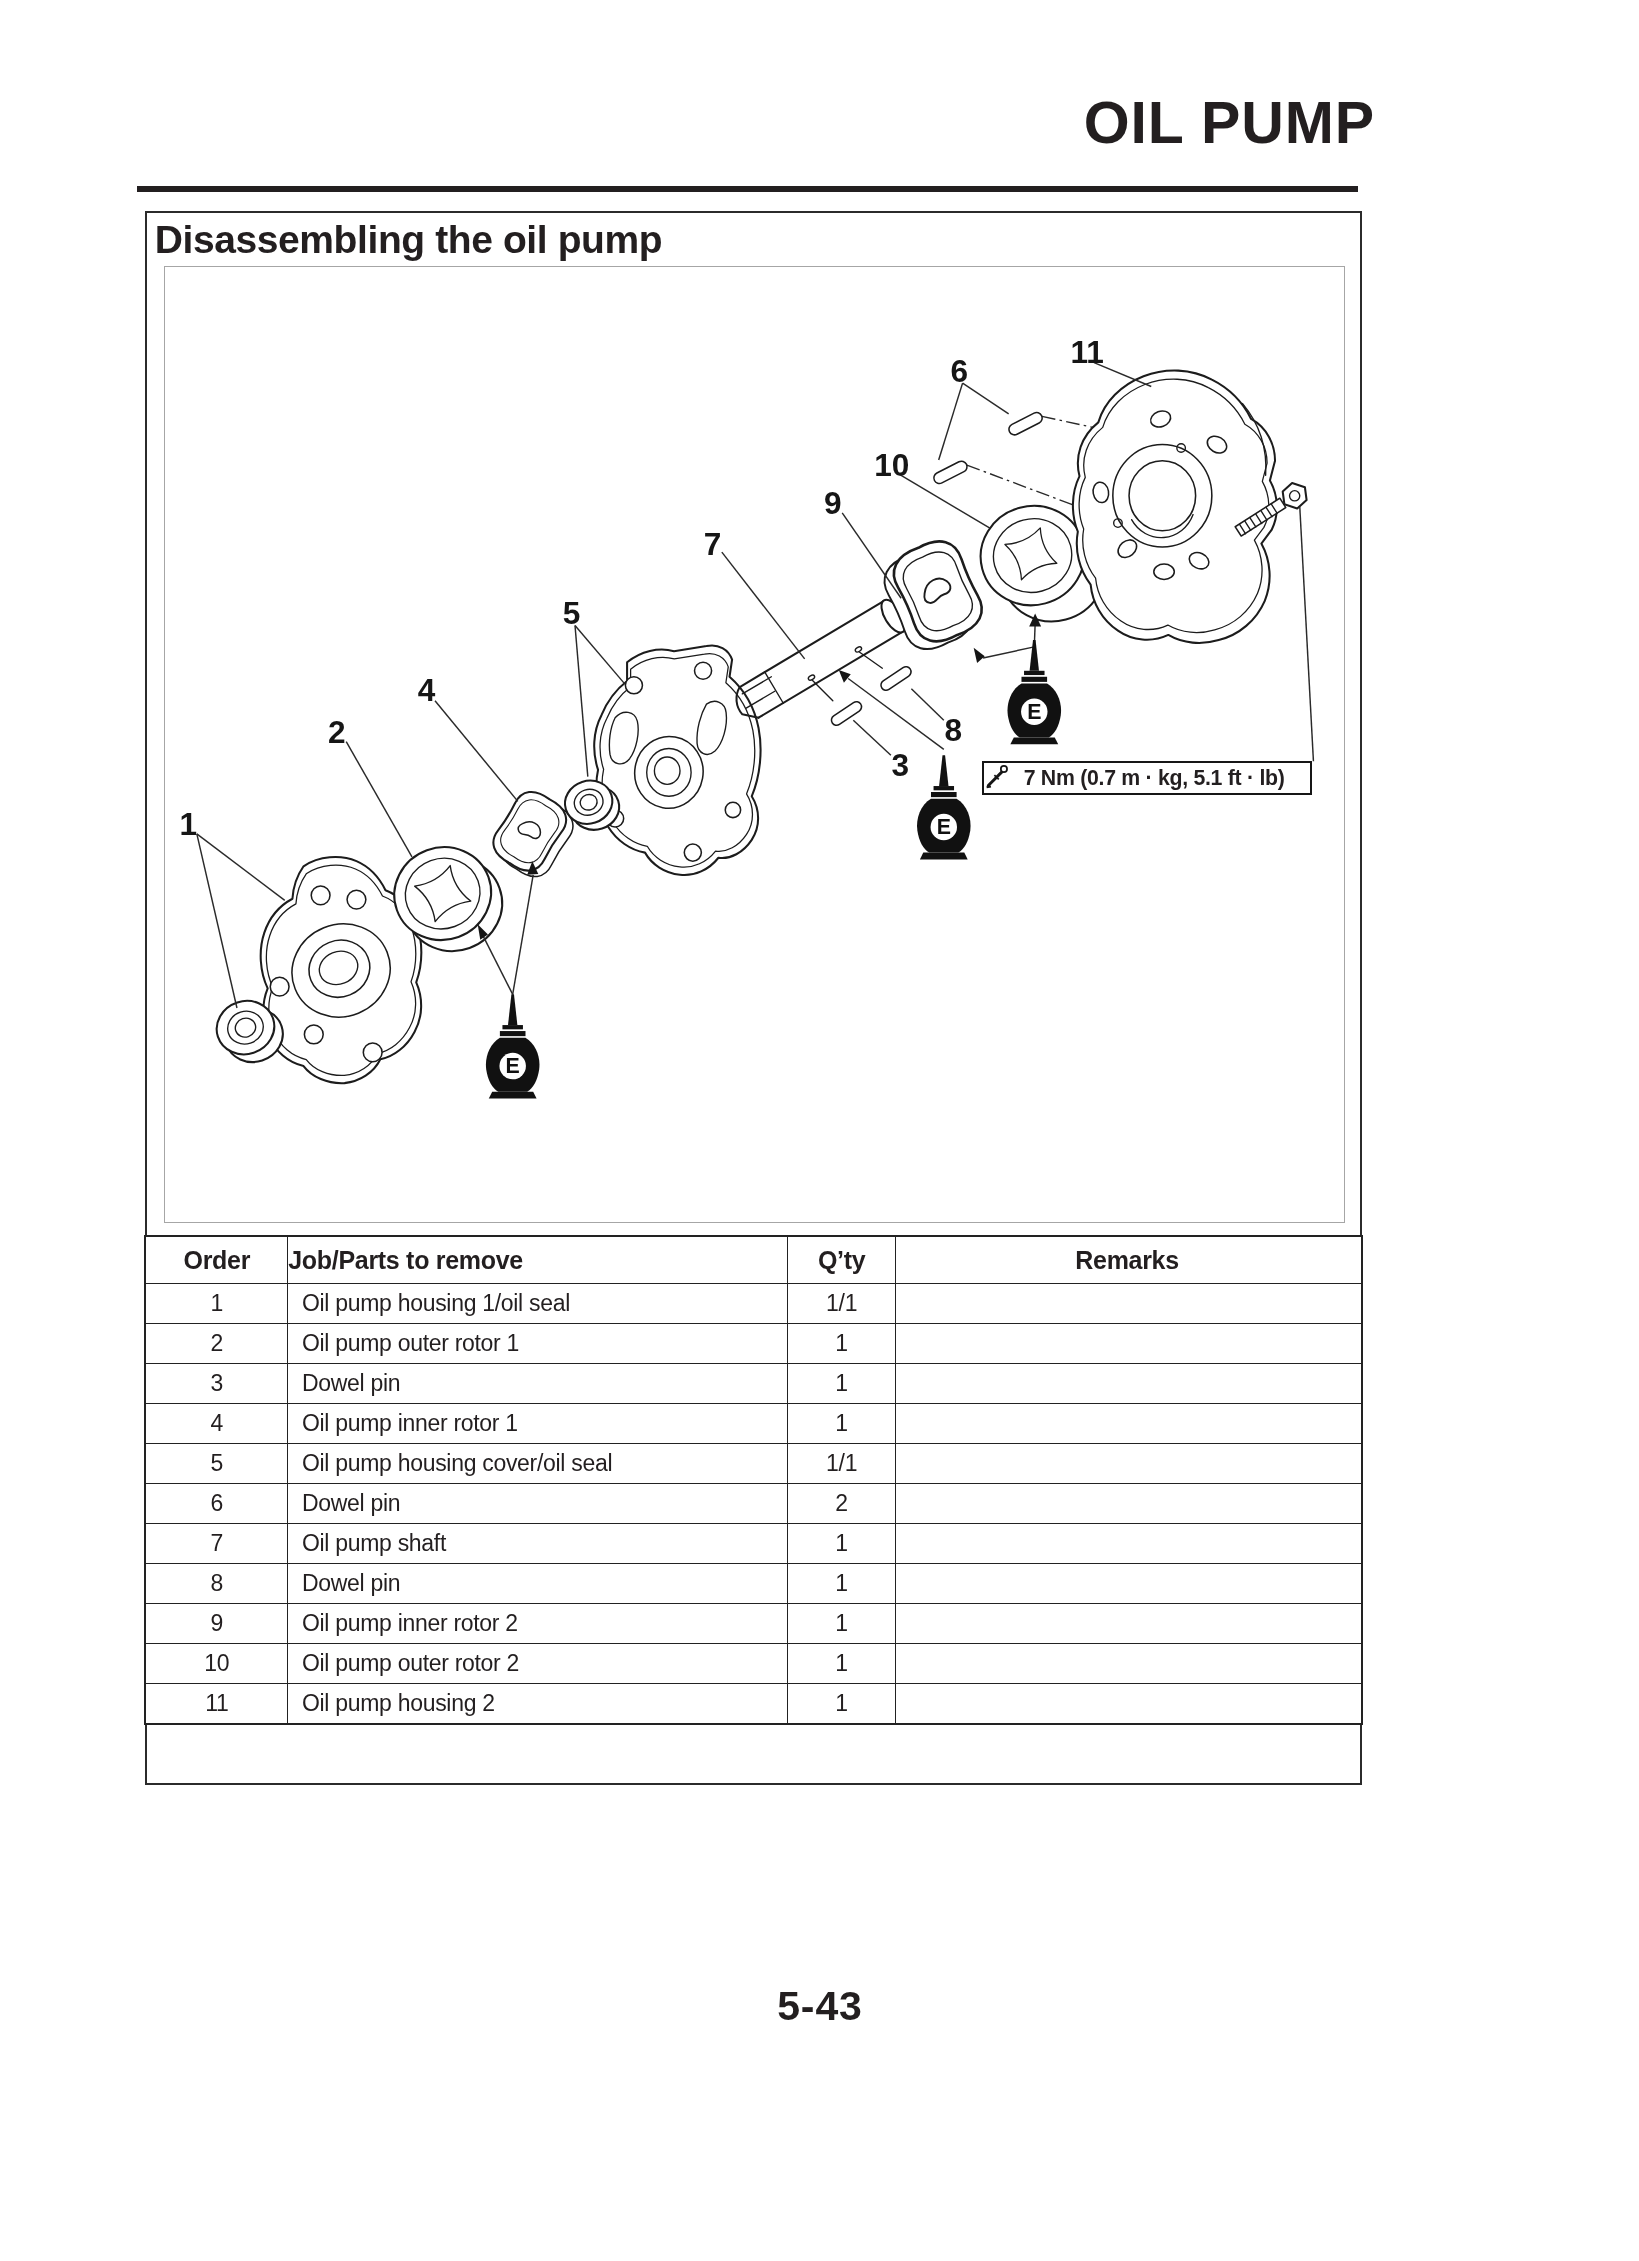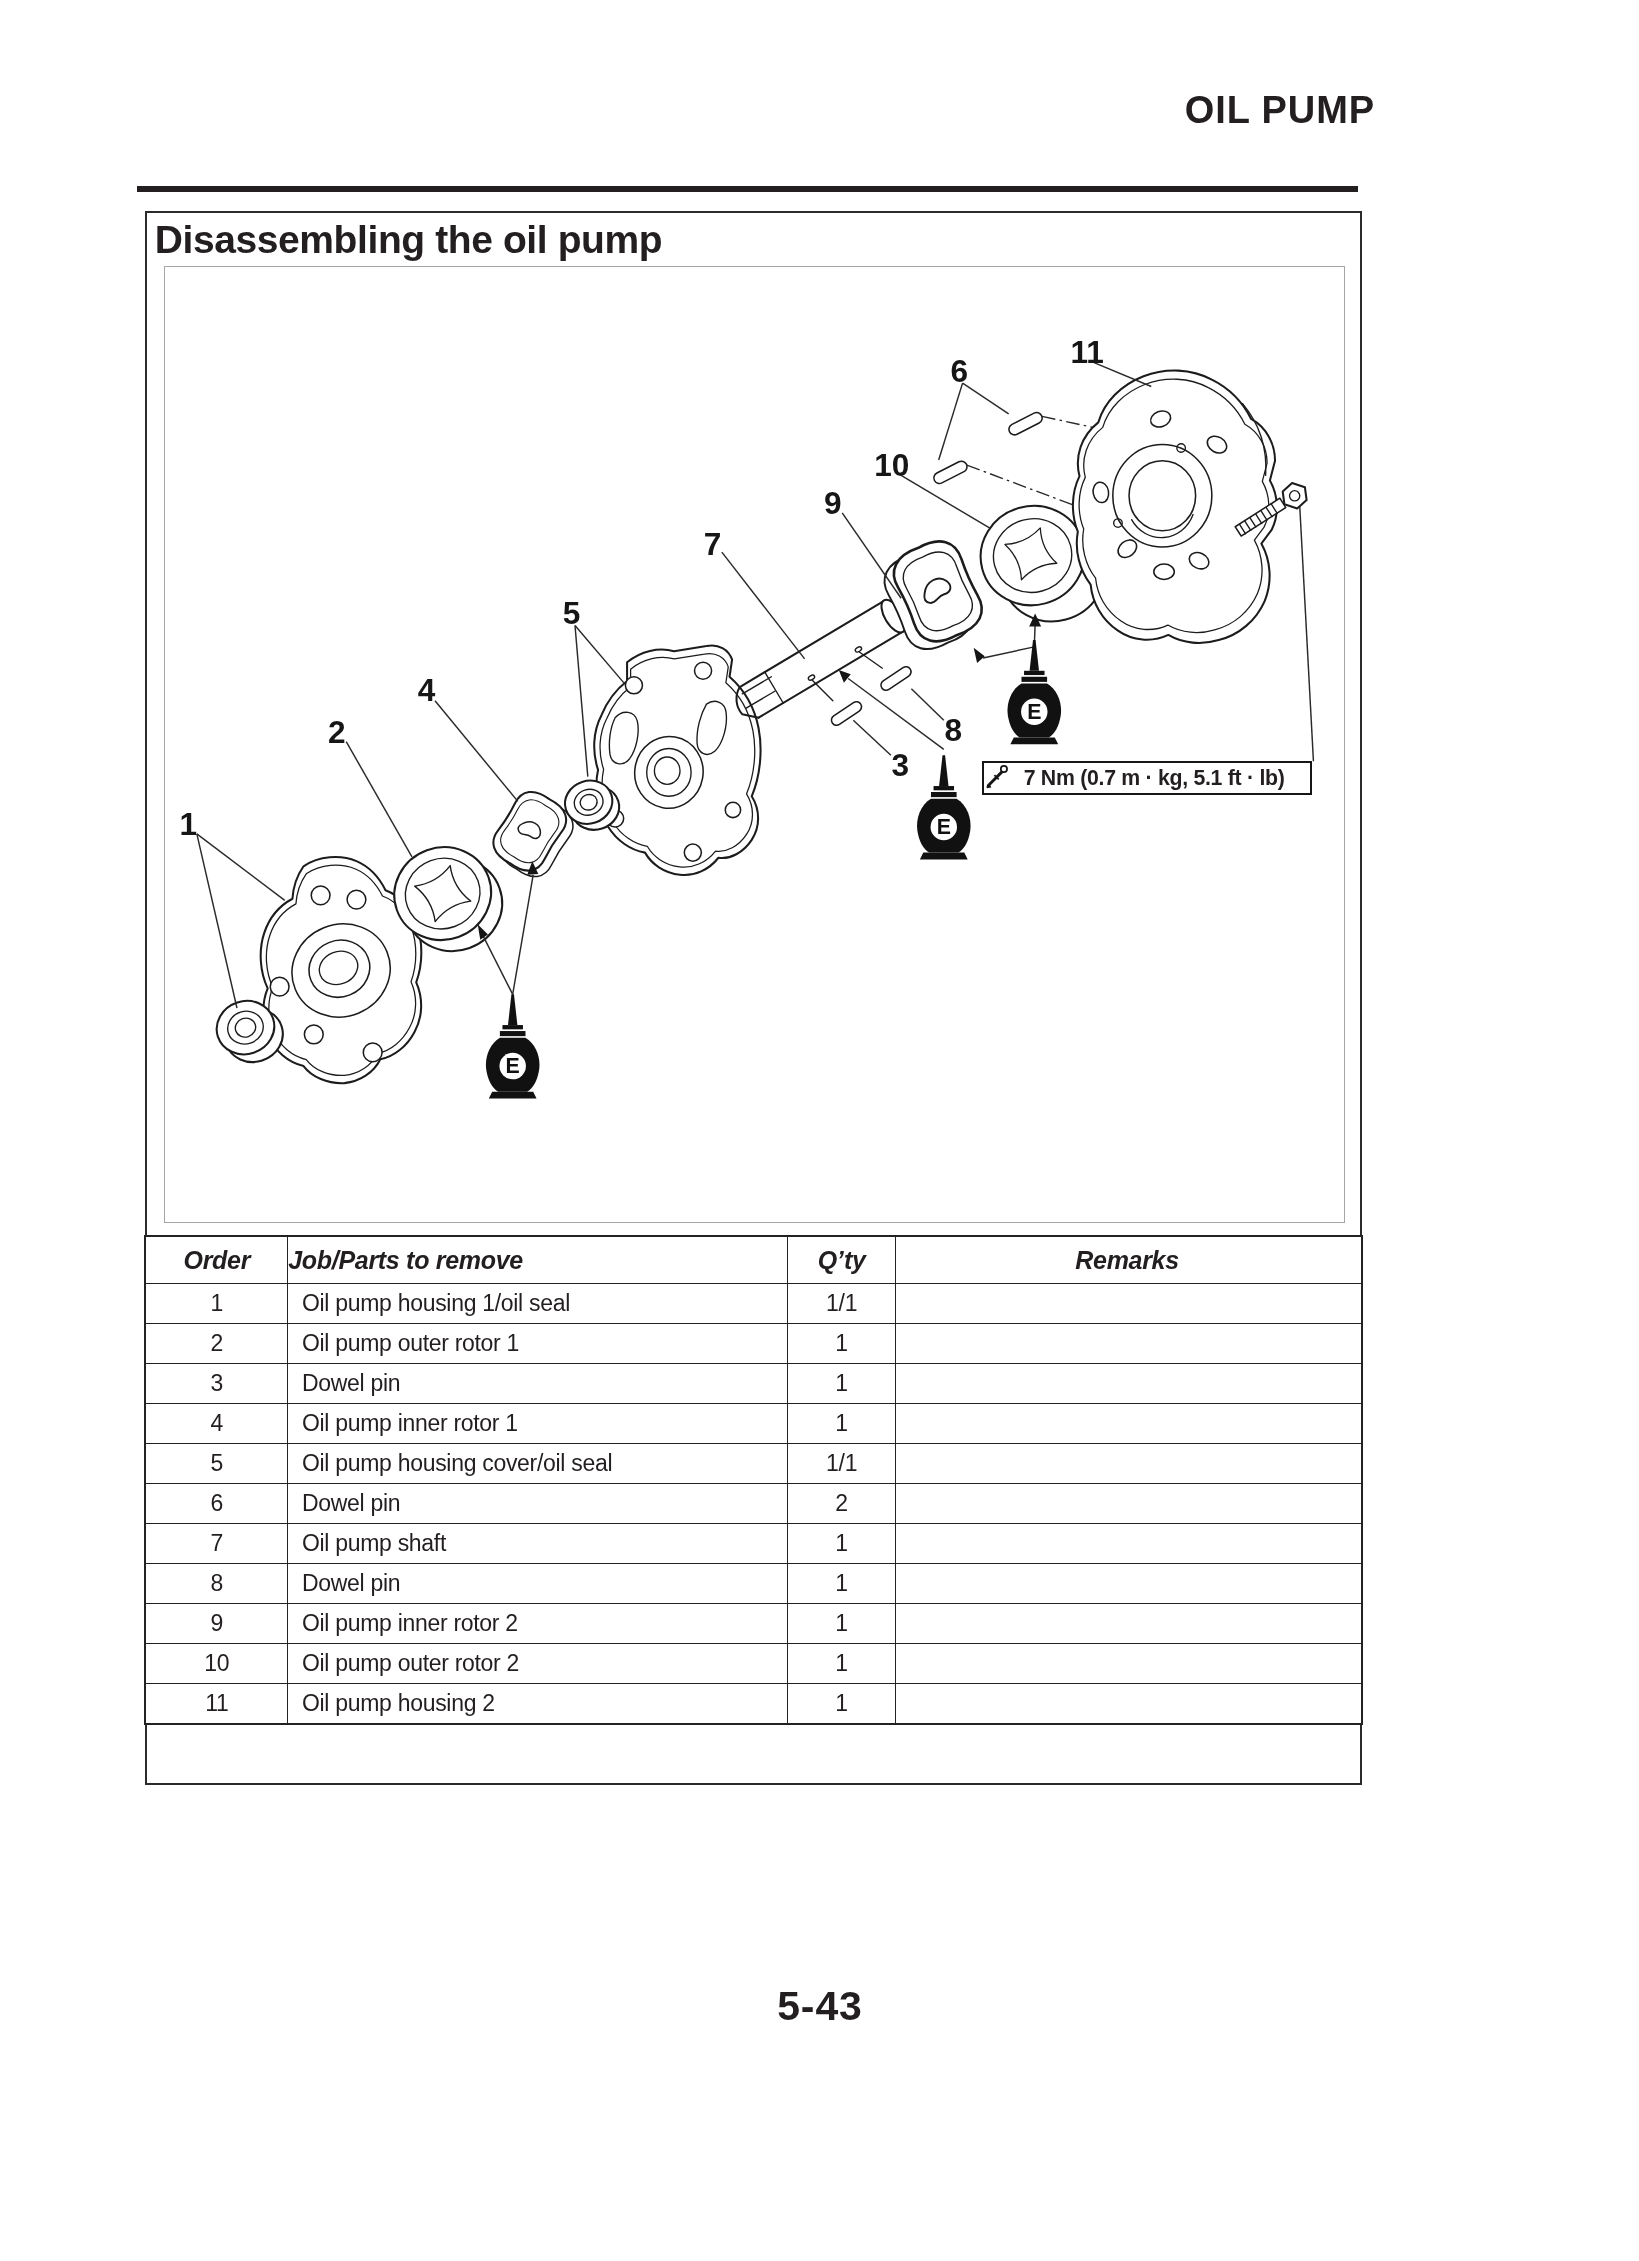--- a/index.html
+++ b/index.html
@@ -1,18 +1,18 @@
 <!DOCTYPE html>
 <html style="font-size:13.7px"><head>
 <meta charset="utf-8">
 <style>
   html,body{margin:0;padding:0;background:#fff;}
   body{width:1640px;height:2261px;position:relative;
        font-family:"Liberation Sans",sans-serif;color:#231f20;}
-  .hdr-title{position:absolute;top:89px;right:265px;font-size:38px;font-weight:bold;
+  .hdr-title{position:absolute;top:89px;right:265px;font-size:59px;font-weight:bold;
              letter-spacing:0.9px;white-space:nowrap;}
   .hdr-rule{position:absolute;left:137px;top:186px;width:1221px;height:6px;background:#231f20;}
   .outer-box{position:absolute;left:145px;top:211px;width:1213px;height:1570px;
              border:2.6px solid #2b2b2b;}
   .sec-title{position:absolute;left:7.7px;top:5.1px;font-size:39px;font-weight:bold;
              letter-spacing:-0.4px;white-space:nowrap;}
   .diagram-frame{position:absolute;left:17px;top:53px;width:1179px;height:955px;
                  border:1.7px solid #a6a6a6;}
   .diagram-frame svg{position:absolute;left:0;top:0;}
   .torque-note{position:absolute;left:817px;top:494px;width:330px;height:34px;
@@ -20,21 +20,21 @@
                box-sizing:border-box;}
   .torque-icon-cell{width:31px;border-right:1.7px solid #161616;display:flex;
                     align-items:center;justify-content:center;flex:none;}
   .torque-text{flex:1;display:flex;align-items:center;padding-left:7.7px;font-size:21.3px;
                font-weight:bold;letter-spacing:-0.3px;white-space:nowrap;}
   
   .parts-table{position:absolute;left:-2.6px;top:1022px;width:1219px;border-collapse:collapse;
                table-layout:fixed;background:#fff;}
   .parts-table,.parts-table th,.parts-table td{border:1.7px solid #222;}
   .parts-table{border:2.6px solid #222;}
-  .parts-table th{height:44px;font-size:25px;font-weight:bold;letter-spacing:-0.3px;font-style:italic;}
+  .parts-table th{height:44px;font-size:25px;font-weight:bold;letter-spacing:-0.3px;}
   .parts-table td{height:37px;font-size:23px;letter-spacing:-0.3px;vertical-align:middle;}
   .col-order{width:142px;text-align:center;}
   .col-job{width:499px;text-align:left;padding-left:13.7px;}
   .col-qty{width:107px;text-align:center;}
   .col-remarks{width:466px;text-align:left;padding-left:10.2px;padding-right:3px;}
   .parts-table tr.final-row td{height:72px;vertical-align:top;padding-top:4.3px;line-height:1.18;}
   .page-num{position:absolute;left:0;top:1983px;width:100%;text-align:center;
             font-size:41px;font-weight:bold;letter-spacing:0.9px;}
   
   .ln{fill:none;stroke:#1c1c1c;stroke-width:2.4;stroke-linejoin:round;stroke-linecap:round;}

